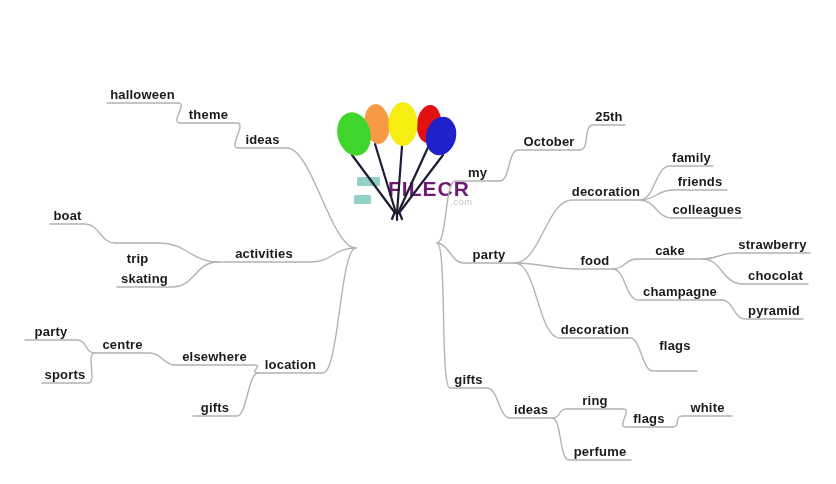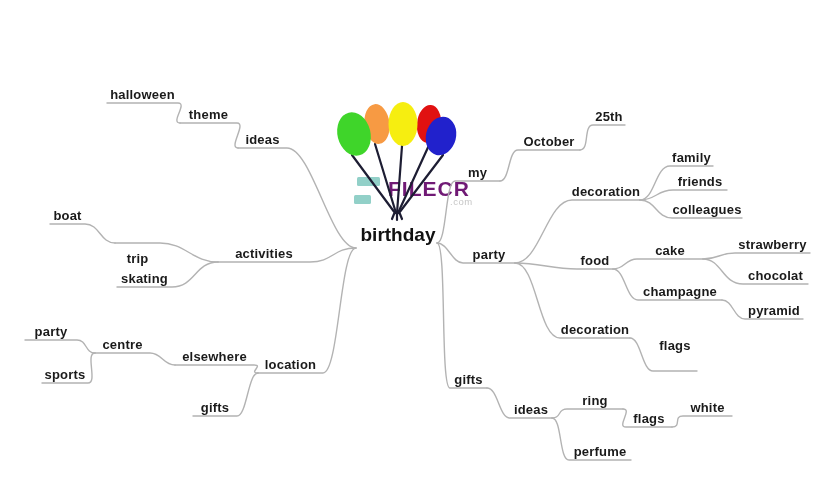--- a/index.html
+++ b/index.html
@@ -82,21 +82,20 @@
       <path d="M437,243 C447,243 440,388 450,388 L487,388"></path>
       <path d="M487,388 C498,388 499,418 510,418 L552,418"></path>
       <path d="M552,418 C562,418 557,409 567,409 L623,409"></path>
       <path d="M623,409 C633,409 616,427 626,427 L672,427"></path>
       <path d="M672,427 C682,427 673,416 683,416 L732,416"></path>
       <path d="M552,418 C562,418 559,460 569,460 L631,460"></path>
     </g>
   </svg>
 
   <div class="layer-labels">
-    <div class="root-node" style="left:348px;top:224px;width:100px;">birthday</div>
 
     <div class="node" style="left:226px;top:132px;width:73px;">ideas</div>
     <div class="node" style="left:168px;top:107px;width:81px;">theme</div>
     <div class="node" style="left:95px;top:87px;width:95px;">halloween</div>
     <div class="node" style="left:206px;top:246px;width:116px;">activities</div>
     <div class="node" style="left:103px;top:227px;width:69px;margin-top:24px;">trip</div>
     <div class="node" style="left:38px;top:208px;width:59px;">boat</div>
     <div class="node" style="left:105px;top:271px;width:79px;">skating</div>
     <div class="node" style="left:246px;top:357px;width:89px;">location</div>
     <div class="node" style="left:163px;top:349px;width:103px;">elsewhere</div>

